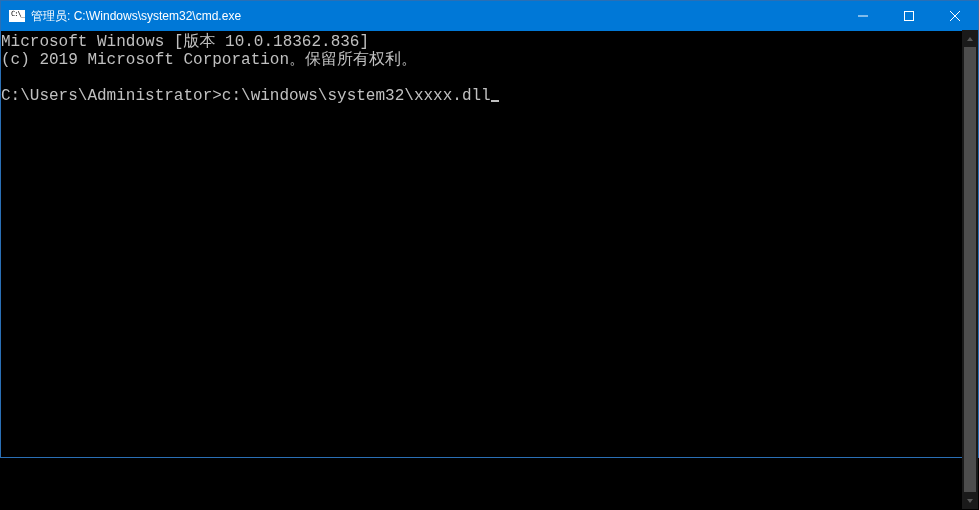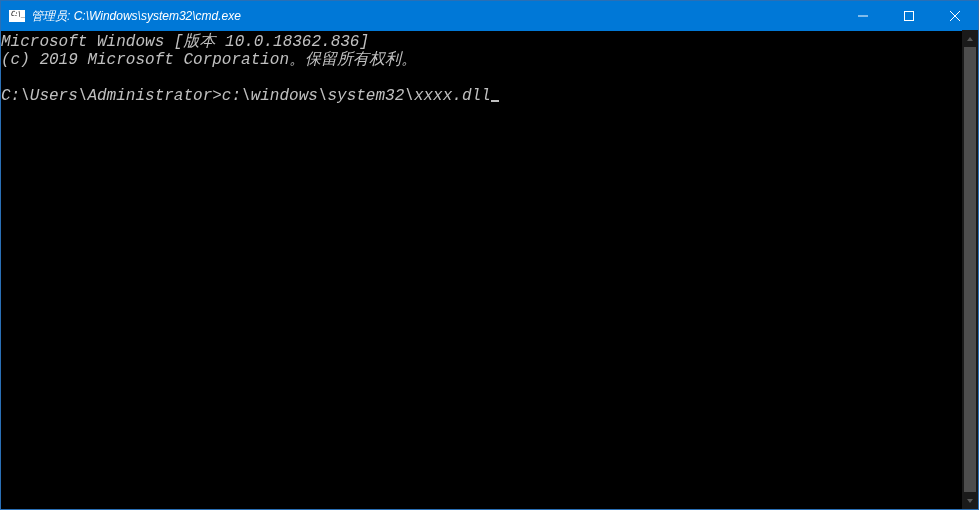--- a/index.html
+++ b/index.html
@@ -1,17 +1,17 @@
 <!DOCTYPE html>
 <html><head>
 <meta charset="utf-8">
 <style>
   * { margin: 0; padding: 0; box-sizing: border-box; }
   html, body { width: 979px; height: 510px; overflow: hidden; font-family: "Segoe UI", sans-serif; background: #000; }
-  .window { width: 979px; height: 510px; display: flex; flex-direction: column; border: 1px solid #2a6fb5; font-style: italic; }
+  .window { width: 979px; height: 458px; display: flex; flex-direction: column; border: 1px solid #2a6fb5; }
   .titlebar {
     height: 30px;
     background: #0078d7;
     display: flex;
     align-items: center;
     color: #ffffff;
     font-size: 12px;
     user-select: none;
   }
   .titlebar-icon {

